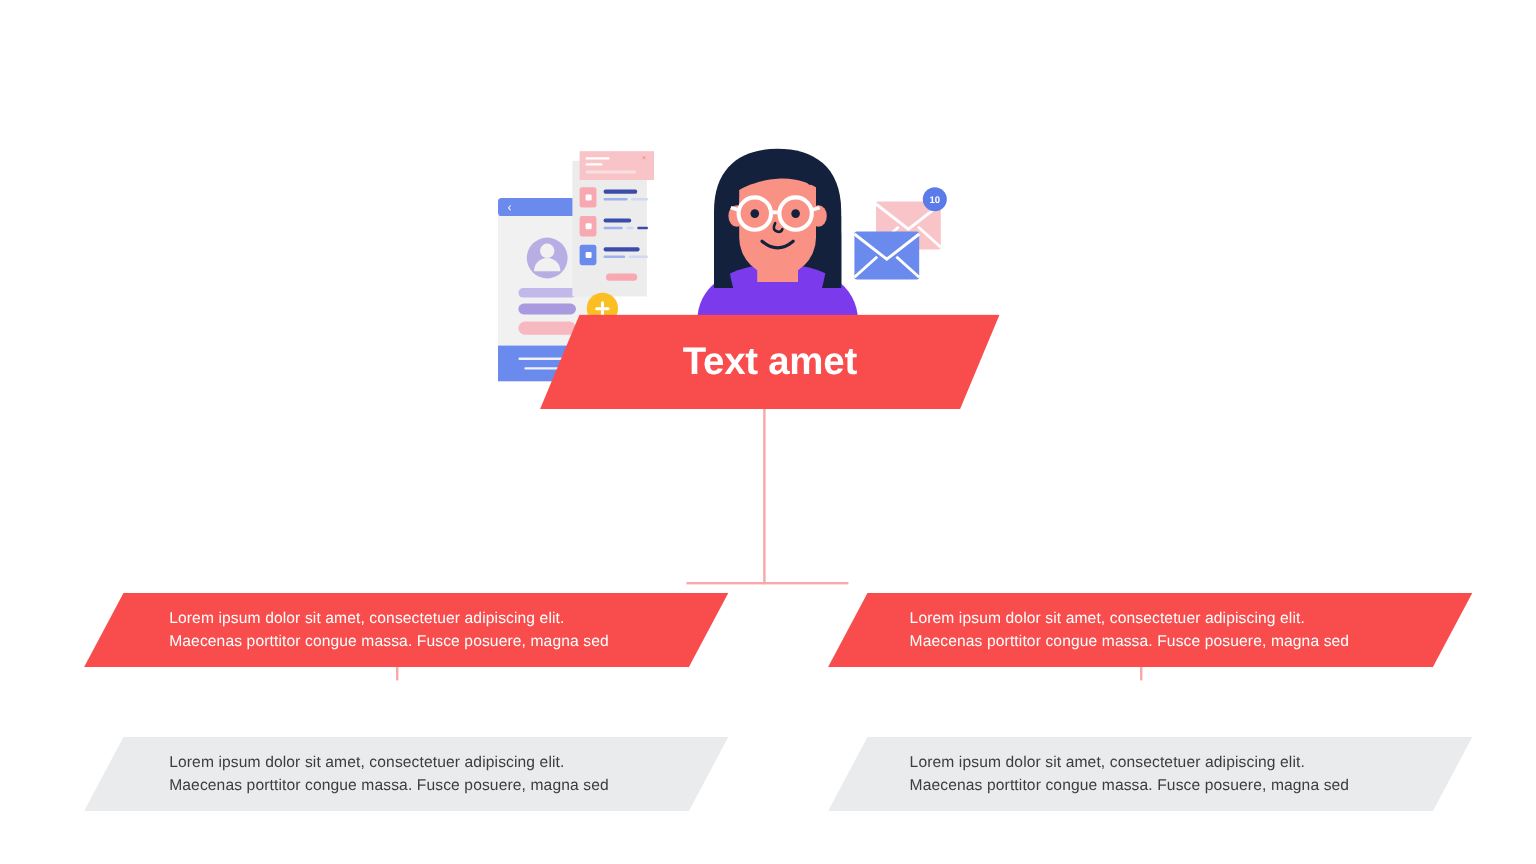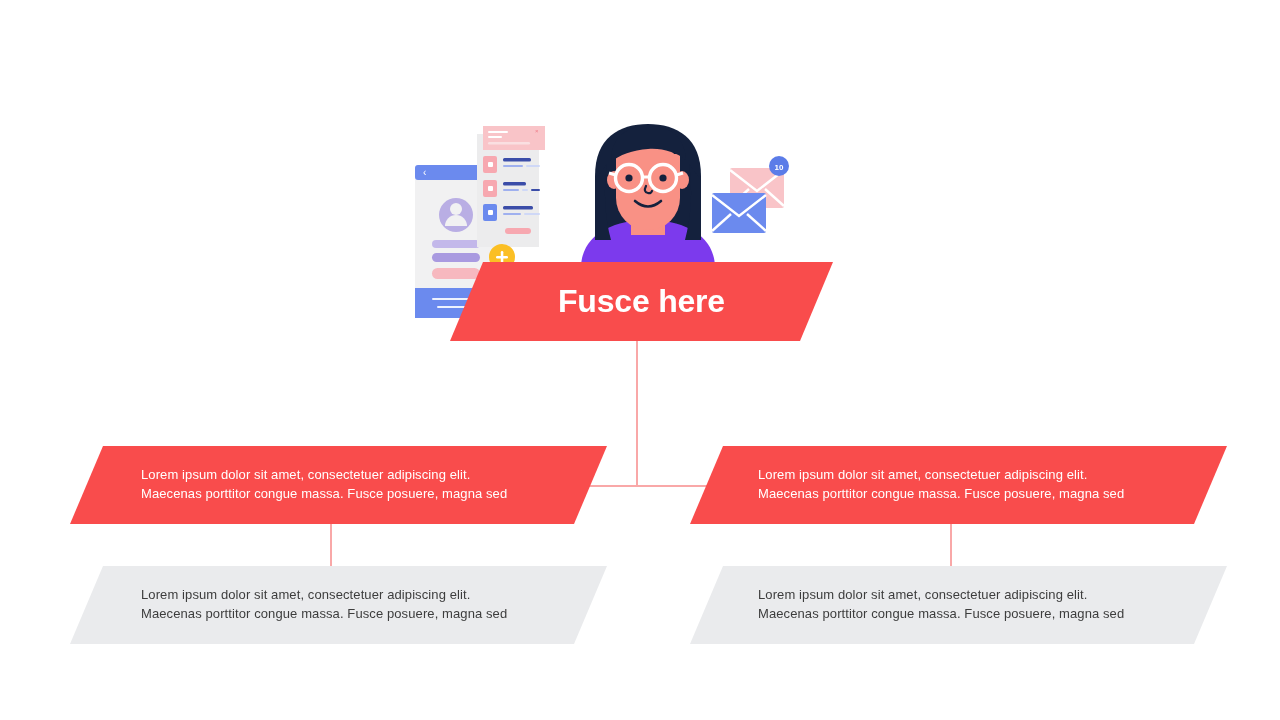--- a/index.html
+++ b/index.html
@@ -45,21 +45,22 @@
   .box-red   { background: #f94c4c; }
   .box-gray  { background: #eaebed; }
 
   
   .shear {
     clip-path: polygon(33px 0, 100% 0, calc(100% - 33px) 100%, 0 100%);
   }
 
   .sub-box {
     width: 537px;
-    height: 78px;
+    height: 62px;
+    margin-top: 48px;
   }
   .sub-box .plgm-text {
     font-size: 13px;
     letter-spacing: 0.1px;
   }
   .box-red .plgm-text  { color: #ffffff; }
   .box-gray .plgm-text { color: #3d3d3d; }
 
   
   #main-banner {
@@ -198,21 +199,21 @@
         <path d="M361 113 L342 96" fill="none" stroke="#ffffff" stroke-width="2.4"></path>
       </g>
       <g>
         <circle cx="374" cy="48" r="10" fill="#5b7ce8"></circle>
         <text x="374" y="51.5" text-anchor="middle" font-family="'Liberation Sans',sans-serif" font-size="8" font-weight="bold" fill="#ffffff">10</text>
       </g>
     </svg>
   </div>
 
   <div id="main-banner" class="plgm box-red shear" style="left:450px; top:262px;">
-    <span class="plgm-text">Fusce here</span>
+    <span class="plgm-text">Text amet</span>
   </div>
 
   <div class="plgm sub-box box-red shear" style="left:70px; top:446px;">
     <span class="plgm-text" style="margin-left:71px;">Lorem ipsum dolor sit amet, consectetuer adipiscing elit.
 Maecenas porttitor congue massa. Fusce posuere, magna sed</span>
   </div>
 
   <div class="plgm sub-box box-red shear" style="left:690px; top:446px;">
     <span class="plgm-text" style="margin-left:68px;">Lorem ipsum dolor sit amet, consectetuer adipiscing elit.
 Maecenas porttitor congue massa. Fusce posuere, magna sed</span>

